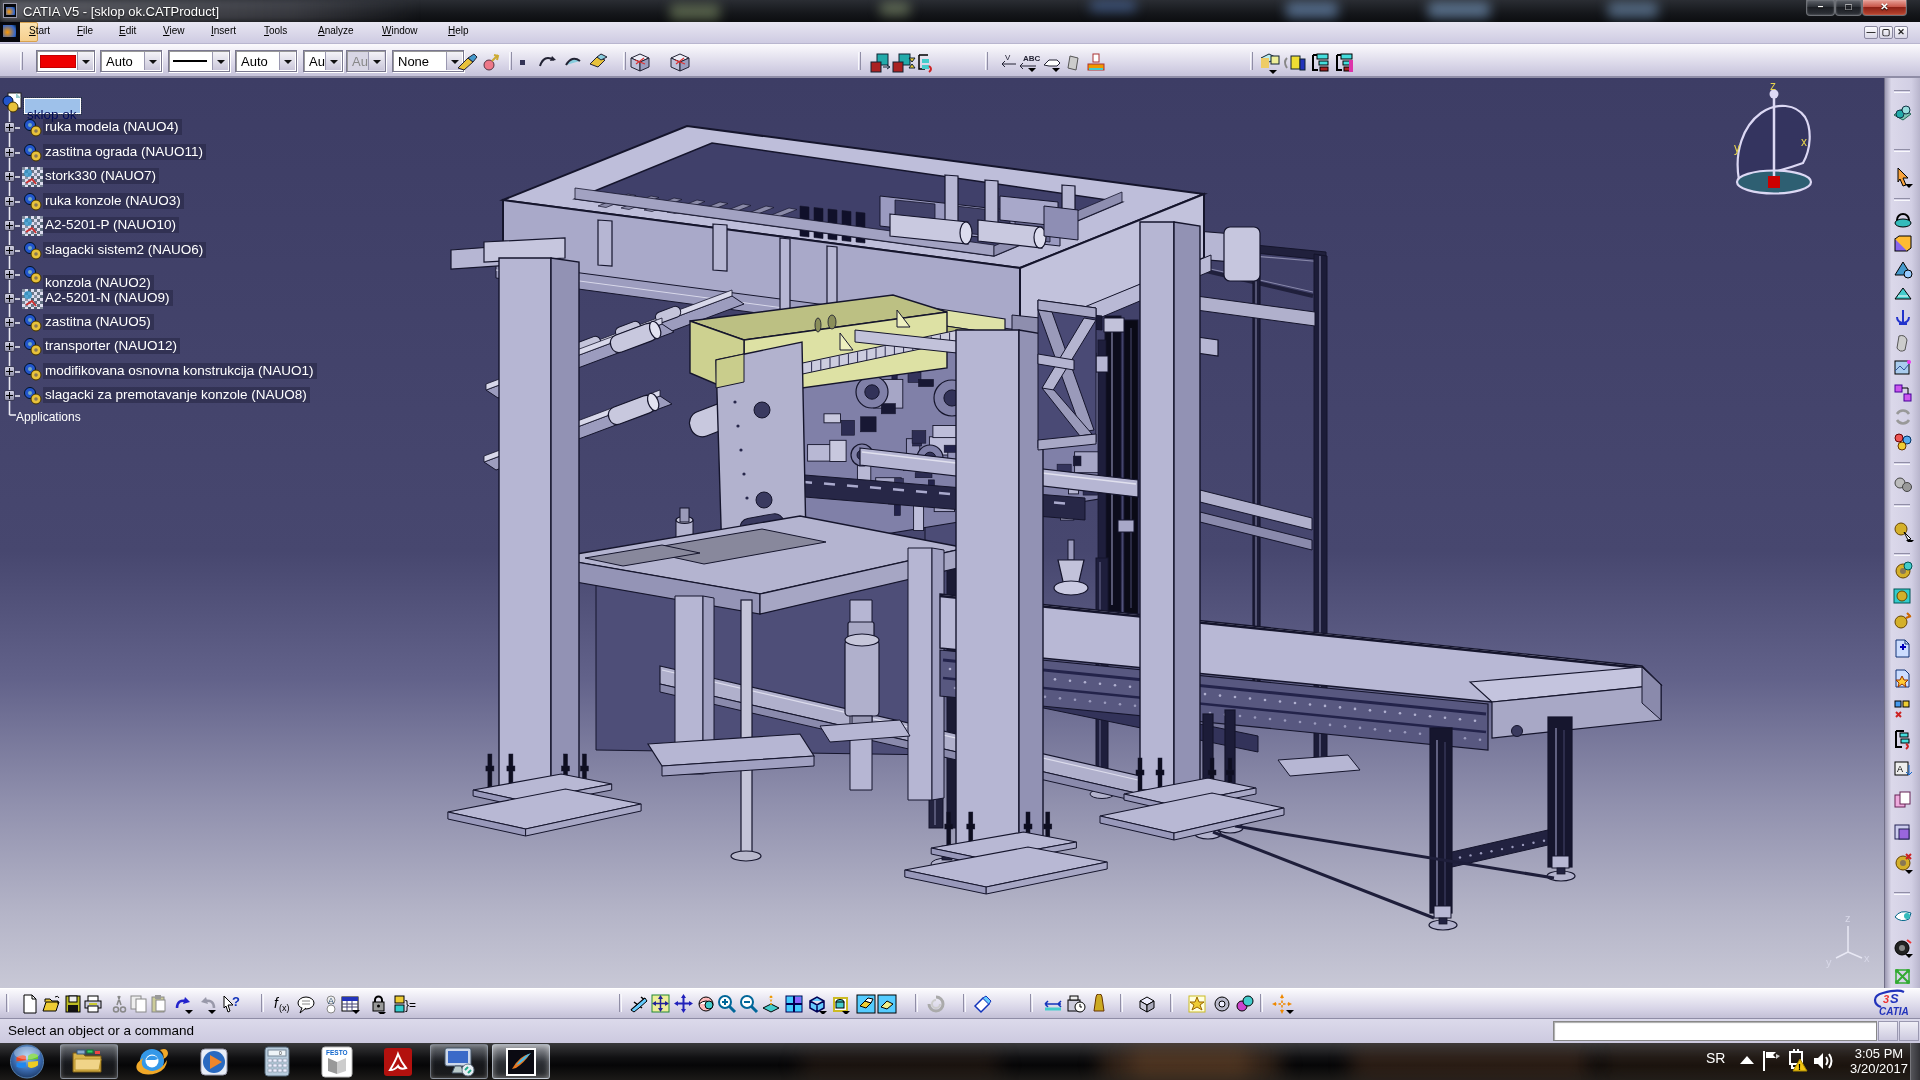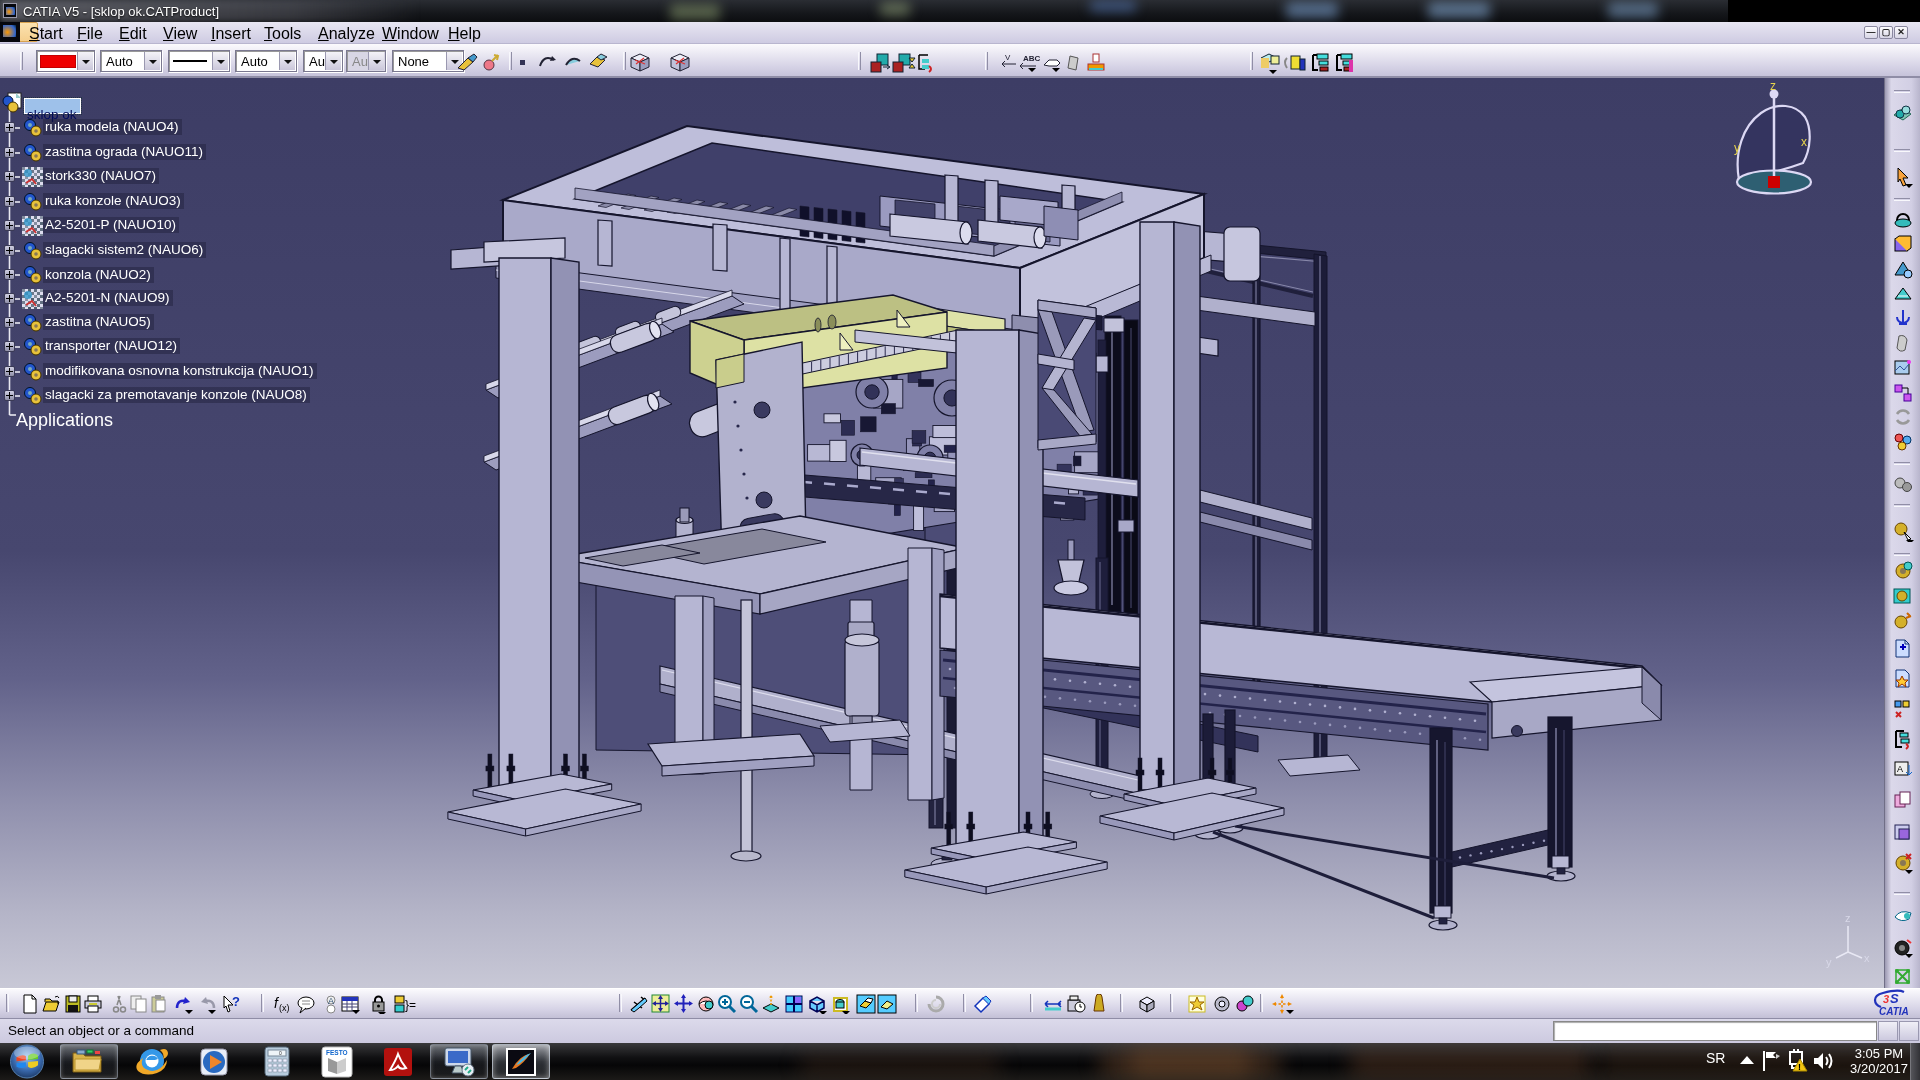--- a/index.html
+++ b/index.html
@@ -1,28 +1,28 @@
 <!DOCTYPE html>
 <html><head><meta charset="utf-8"><style>
 *{margin:0;padding:0;box-sizing:border-box}
 html,body{width:1920px;height:1080px;overflow:hidden;font-family:"Liberation Sans",sans-serif;position:relative;background:#000}
 .abs{position:absolute}
 
-#titlebar{left:0;top:0;width:1728px;height:22px;background:linear-gradient(#2a2d33,#15171b 60%,#0c0d10);overflow:hidden}
+#titlebar{left:0;top:0;width:1920px;height:22px;background:linear-gradient(#2a2d33,#15171b 60%,#0c0d10);overflow:hidden}
 #titlebar .blob{position:absolute;filter:blur(6px);border-radius:4px}
 #titleglow{position:absolute;left:0;top:0;width:420px;height:22px;background:linear-gradient(90deg,rgba(140,140,150,.55),rgba(120,120,130,.35) 70%,rgba(80,80,90,0));filter:blur(3px)}
 #titletxt{position:absolute;left:23px;top:4px;color:#fff;font-size:13px;text-shadow:0 1px 2px #000}
 #appico{position:absolute;left:3px;top:3px;width:14px;height:15px;background:#06070d;border:1px solid #99a}
 #appico:before{content:"";position:absolute;left:2px;top:3px;width:9px;height:8px;background:radial-gradient(circle at 35% 60%,#f90,#36c 70%,#023)}
 .winbtn{position:absolute;top:0;height:16px;border:1px solid #6d7076;border-top:none;border-radius:0 0 4px 4px;background:linear-gradient(rgba(160,165,175,.45),rgba(70,75,85,.35) 45%,rgba(25,28,35,.45) 50%,rgba(90,95,105,.4));box-shadow:inset 0 0 2px rgba(255,255,255,.35)}
 .winbtn span{position:absolute;left:0;right:0;top:1px;text-align:center;color:#fff;font-size:10px;font-weight:bold;text-shadow:0 1px 1px #000}
 #btnclose{background:linear-gradient(#e8a199,#c8574a 45%,#8e2217 50%,#b8452f)}
 
 #menubar{left:0;top:22px;width:1920px;height:22px;background:linear-gradient(#e8e6f2,#cecbe2);border-bottom:1px solid #b9b6cf}
-#menubar .mi{position:absolute;top:3px;font-size:16px;color:#000}
+#menubar .mi{position:absolute;top:3px;font-size:10px;color:#000}
 #menubar .mi u{text-decoration:underline}
 #mstart{left:24px;top:1px;width:38px;height:20px;background:linear-gradient(#fbe2b0,#f5cf8e);border:1px solid #d8a24f;border-radius:2px}
 #menuico{position:absolute;left:0px;top:0px;width:20px;height:20px;background:#06070d}
 #menuico:before{content:"";position:absolute;left:3px;top:3px;width:13px;height:12px;background:radial-gradient(circle at 35% 60%,#f90,#36c 70%,#023)}
 .mdibtn{position:absolute;top:4px;width:14px;height:13px;background:linear-gradient(#fdfdfe,#d8d6e6);border:1px solid #8a88a0;border-radius:2px;color:#222;font-size:9px;line-height:11px;text-align:center;font-weight:bold}
 
 #toolbar{left:0;top:44px;width:1920px;height:34px;background:linear-gradient(#fbfafd,#d6d3e6 70%,#c6c3da);border-bottom:2px solid #8f8da6}
 .combo{position:absolute;top:6px;height:22px;background:#fff;border:1px solid #7a7890;box-shadow:inset 1px 1px 0 #999,1px 1px 0 #fff;font-size:13px;color:#000}
 .combo .ctxt{position:absolute;left:5px;top:3px}
 .combo .carr{position:absolute;right:1px;top:1px;bottom:1px;width:16px;background:linear-gradient(#f4f3f8,#cac7da);border-left:1px solid #9a98b0}
@@ -670,21 +670,21 @@
         <circle cx="14" cy="13" r="1.8" fill="#875"></circle>
       </svg>
 <div class="trow" style="top:157px"><span class="lbl">slagacki sistem2 (NAUO6)</span></div>
 <div class="plus" style="left:4px;top:184px"></div>
 <svg style="position:absolute;left:22px;top:180px" width="22" height="20" viewBox="0 0 22 20">
         <circle cx="8" cy="7" r="5.5" fill="#2255cc" stroke="#012"></circle>
         <circle cx="8" cy="7" r="2" fill="#7ab"></circle>
         <circle cx="14" cy="13" r="5" fill="#e8c23a" stroke="#430"></circle>
         <circle cx="14" cy="13" r="1.8" fill="#875"></circle>
       </svg>
-<div class="trow" style="top:182px"><span class="lbl">konzola (NAUO2)</span></div>
+<div class="trow" style="top:190px"><span class="lbl">konzola (NAUO2)</span></div>
 <div class="plus" style="left:4px;top:208px"></div>
 <svg style="position:absolute;left:22px;top:204px" width="21" height="20" viewBox="0 0 21 20">
         <rect x="0" y="0" width="21" height="20" fill="#dde"></rect>
         <rect x="0" y="0" width="3" height="3" fill="#456" opacity="0.6189823135459457"></rect>
         <rect x="0" y="6" width="3" height="3" fill="#456" opacity="0.7721146126479759"></rect>
         <rect x="0" y="12" width="3" height="3" fill="#456" opacity="0.6849775832740397"></rect>
         <rect x="0" y="18" width="3" height="3" fill="#456" opacity="0.8019600192980972"></rect>
         <rect x="3" y="3" width="3" height="3" fill="#456" opacity="0.8128601520540271"></rect>
         <rect x="3" y="9" width="3" height="3" fill="#456" opacity="0.5327644296199066"></rect>
         <rect x="3" y="15" width="3" height="3" fill="#456" opacity="0.5065839957774371"></rect>
@@ -735,21 +735,21 @@
       </svg>
 <div class="trow" style="top:278px"><span class="lbl">modifikovana osnovna konstrukcija (NAUO1)</span></div>
 <div class="plus" style="left:4px;top:305px"></div>
 <svg style="position:absolute;left:22px;top:301px" width="22" height="20" viewBox="0 0 22 20">
         <circle cx="8" cy="7" r="5.5" fill="#2255cc" stroke="#012"></circle>
         <circle cx="8" cy="7" r="2" fill="#7ab"></circle>
         <circle cx="14" cy="13" r="5" fill="#e8c23a" stroke="#430"></circle>
         <circle cx="14" cy="13" r="1.8" fill="#875"></circle>
       </svg>
 <div class="trow" style="top:302px"><span class="lbl">slagacki za premotavanje konzole (NAUO8)</span></div>
-<div style="position:absolute;left:16px;top:325px;font-size:18px"><span class="lbl">Applications</span></div>
+<div style="position:absolute;left:16px;top:325px;font-size:12px"><span class="lbl">Applications</span></div>
     </div>
 </div>
 
 <div class="abs" id="titlebar">
 <div id="titleglow"></div>
 <div class="blob" style="left:670px;top:4px;width:50px;height:16px;background:rgba(150,170,120,.5)"></div>
 <div class="blob" style="left:880px;top:2px;width:30px;height:14px;background:rgba(170,190,140,.45)"></div>
 <div class="blob" style="left:1090px;top:0px;width:46px;height:12px;background:rgba(90,130,200,.5)"></div>
 <div class="blob" style="left:1286px;top:2px;width:52px;height:16px;background:rgba(130,170,220,.55)"></div>
 <div class="blob" style="left:1428px;top:2px;width:62px;height:16px;background:rgba(140,180,225,.55)"></div>

